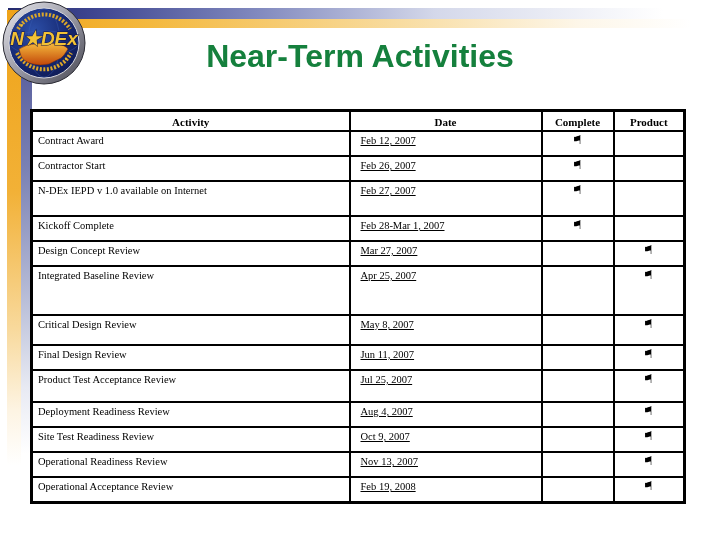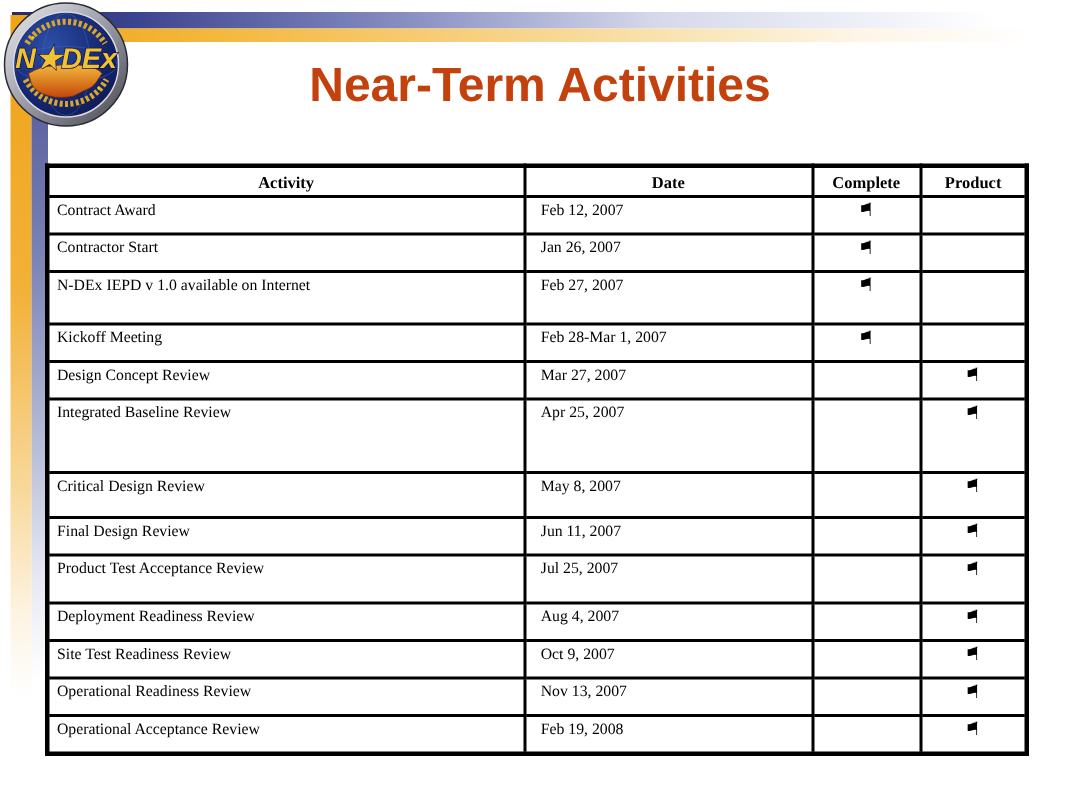--- a/index.html
+++ b/index.html
@@ -15,30 +15,30 @@
     background:linear-gradient(to right,#EFA318 0%,#F4B93F 20%,#F8DCA0 55%,#FDF6E8 80%,#ffffff 96%); }
   .vbar-gold { position:absolute; left:7px; top:10px; width:14px; height:455px;
     background:linear-gradient(to bottom,#EFA318 0%,#F2B137 40%,#F8D99C 70%,#FDF4E3 88%,#ffffff 100%); }
   .vbar-blue { position:absolute; left:21px; top:14px; width:11px; height:440px;
     background:linear-gradient(to bottom,#4A4F93 0%,#7A81B4 35%,#B9BED8 65%,#E8EAF3 85%,#ffffff 100%); }
 
   .logo { position:absolute; left:2px; top:1px; width:84px; height:84px; }
 
   .title { position:absolute; left:0; top:38px; width:720px; text-align:center;
     font-family:"Liberation Sans", sans-serif; font-weight:bold;
-    font-size:32px; line-height:36px; color:#c2410c; }
+    font-size:32px; line-height:36px; color:#15803d; }
 
   table.activities { position:absolute; left:30px; top:109px;
     border-collapse:collapse; table-layout:fixed;
     border:3px solid #000; }
   .activities th, .activities td { border:2px solid #000; vertical-align:top;
     overflow:hidden; color:#000; background:#fff; }
   .activities th { font-weight:bold; font-size:11px; text-align:center; padding:4px 2px 2px; }
   .activities td { font-size:10.5px; padding:3px 4px 2px 5px; }
-  .activities td.date-cell { padding-left:10px; }
+  .activities td.date-cell { padding-left:10px;text-decoration:underline; }
   .activities td.complete-cell, .activities td.pending-cell { text-align:center; padding:2px 0 0 0; }
 
   .activities thead tr { height:14px; }
   .activities tbody tr { height:25px; }
   .activities tbody tr:nth-child(3) { height:35px; }
   .activities tbody tr:nth-child(6) { height:49px; }
   .activities tbody tr:nth-child(7) { height:30px; }
   .activities tbody tr:nth-child(9) { height:32px; }
 
   .flag { display:inline-block; transform:scaleX(-1);
@@ -104,32 +104,32 @@
     </thead>
     <tbody>
         <tr>
           <td class="activity-cell">Contract Award</td>
           <td class="date-cell">Feb 12, 2007</td>
           <td class="complete-cell"><span class="flag">⚑</span></td>
           <td class="pending-cell"></td>
         </tr>
         <tr>
           <td class="activity-cell">Contractor Start</td>
-          <td class="date-cell">Jan 26, 2007</td>
+          <td class="date-cell">Feb 26, 2007</td>
           <td class="complete-cell"><span class="flag">⚑</span></td>
           <td class="pending-cell"></td>
         </tr>
         <tr>
           <td class="activity-cell">N-DEx IEPD v 1.0 available on Internet</td>
           <td class="date-cell">Feb 27, 2007</td>
           <td class="complete-cell"><span class="flag">⚑</span></td>
           <td class="pending-cell"></td>
         </tr>
         <tr>
-          <td class="activity-cell">Kickoff Meeting</td>
+          <td class="activity-cell">Kickoff Complete</td>
           <td class="date-cell">Feb 28-Mar 1, 2007</td>
           <td class="complete-cell"><span class="flag">⚑</span></td>
           <td class="pending-cell"></td>
         </tr>
         <tr>
           <td class="activity-cell">Design Concept Review</td>
           <td class="date-cell">Mar 27, 2007</td>
           <td class="complete-cell"></td>
           <td class="pending-cell"><span class="flag">⚑</span></td>
         </tr>

